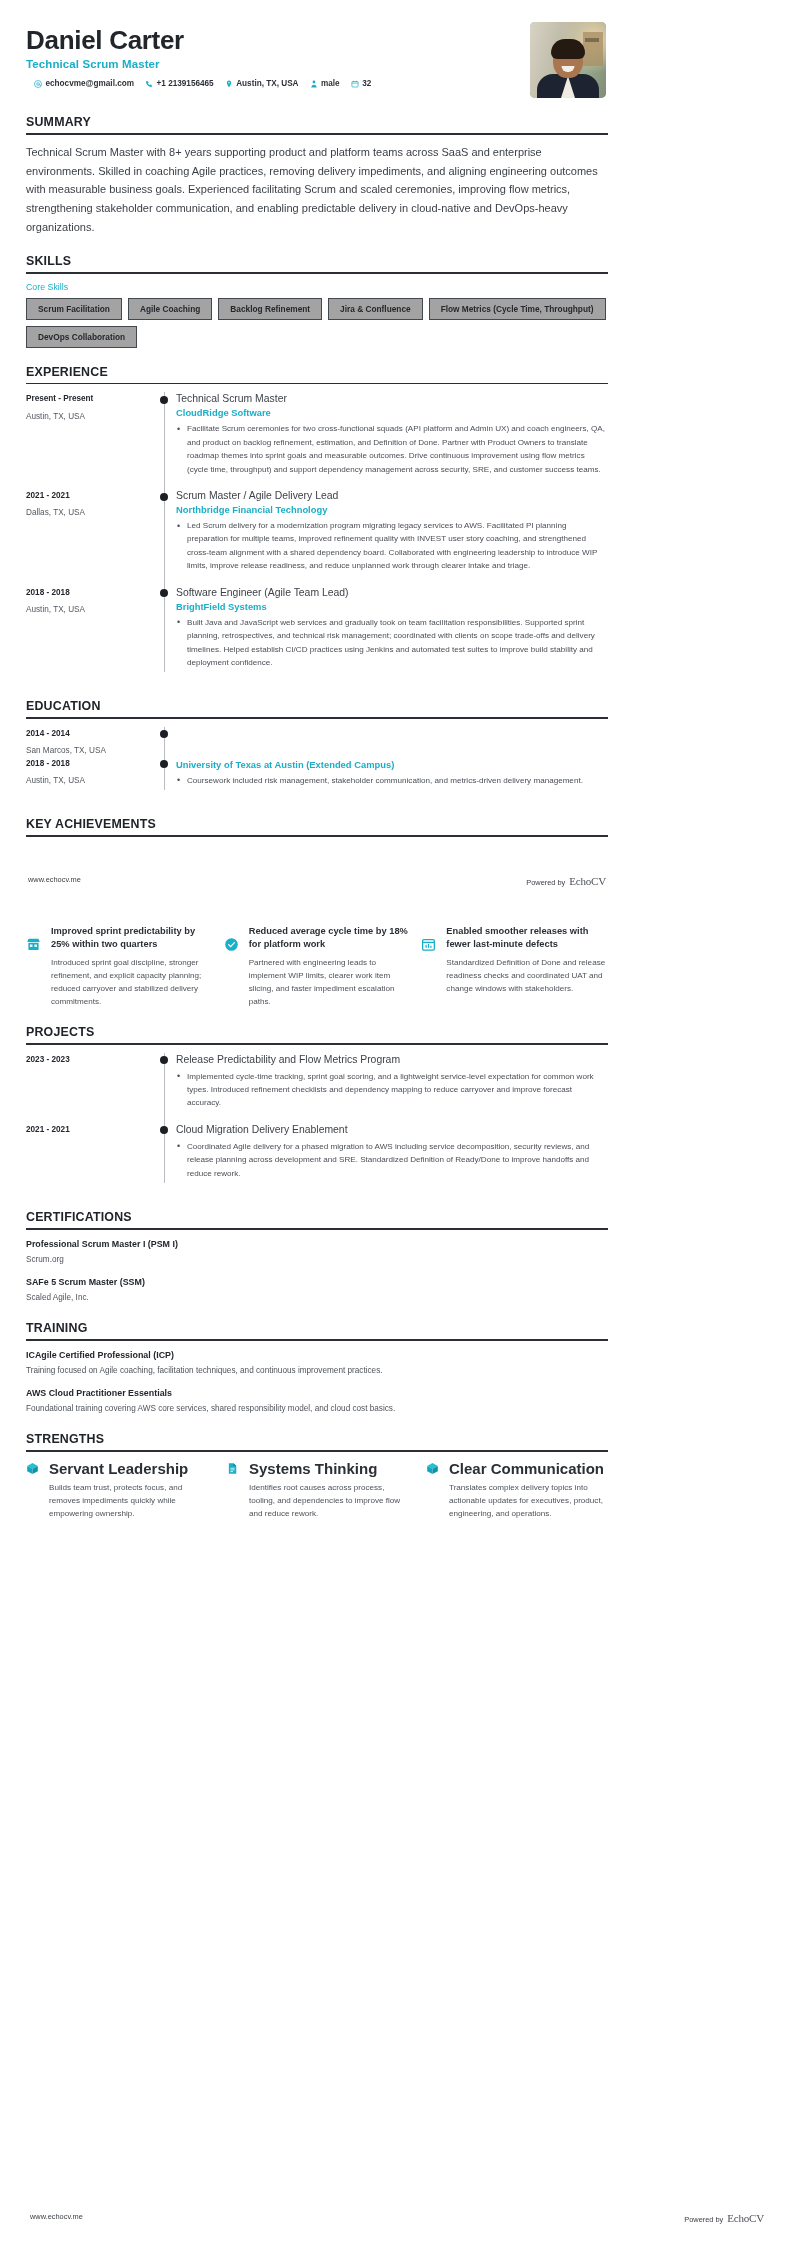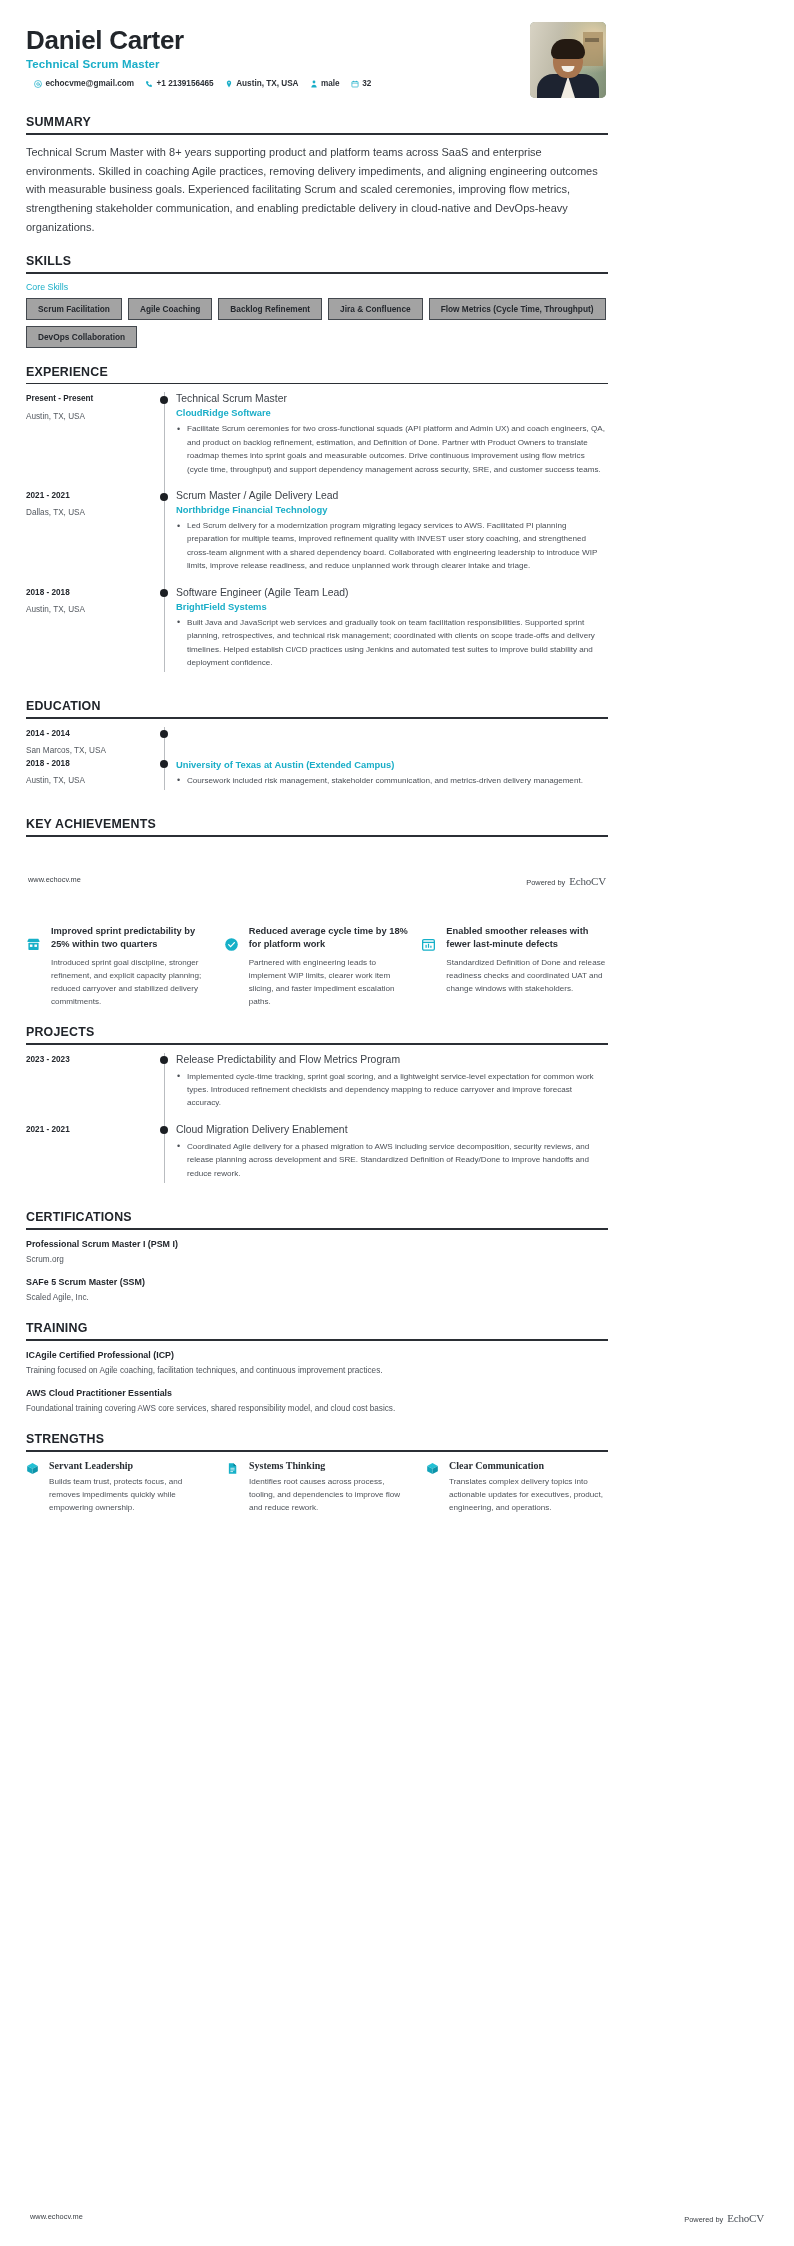--- a/index.html
+++ b/index.html
@@ -262,24 +262,23 @@
     color: #4f545b;
     margin-top: 4px;
     line-height: 1.5;
   }
 
   
   .str-grid { display: flex; gap: 18px; margin-top: 8px; }
   .str { flex: 1 1 0; display: flex; gap: 9px; align-items: flex-start; }
   .str-ico { flex: 0 0 14px; padding-top: 1px; }
   .str-h {
-    font-size: 10px;
+    font-size: 15px;
     font-weight: bold;
     color: #2b3036;
-    font-family: Liberation Serif, serif;
   }
   .str-p {
     font-size: 8.1px;
     line-height: 1.62;
     color: #4d5259;
     margin-top: 4px;
   }
 
   .bottom-footer {
     position: absolute;

